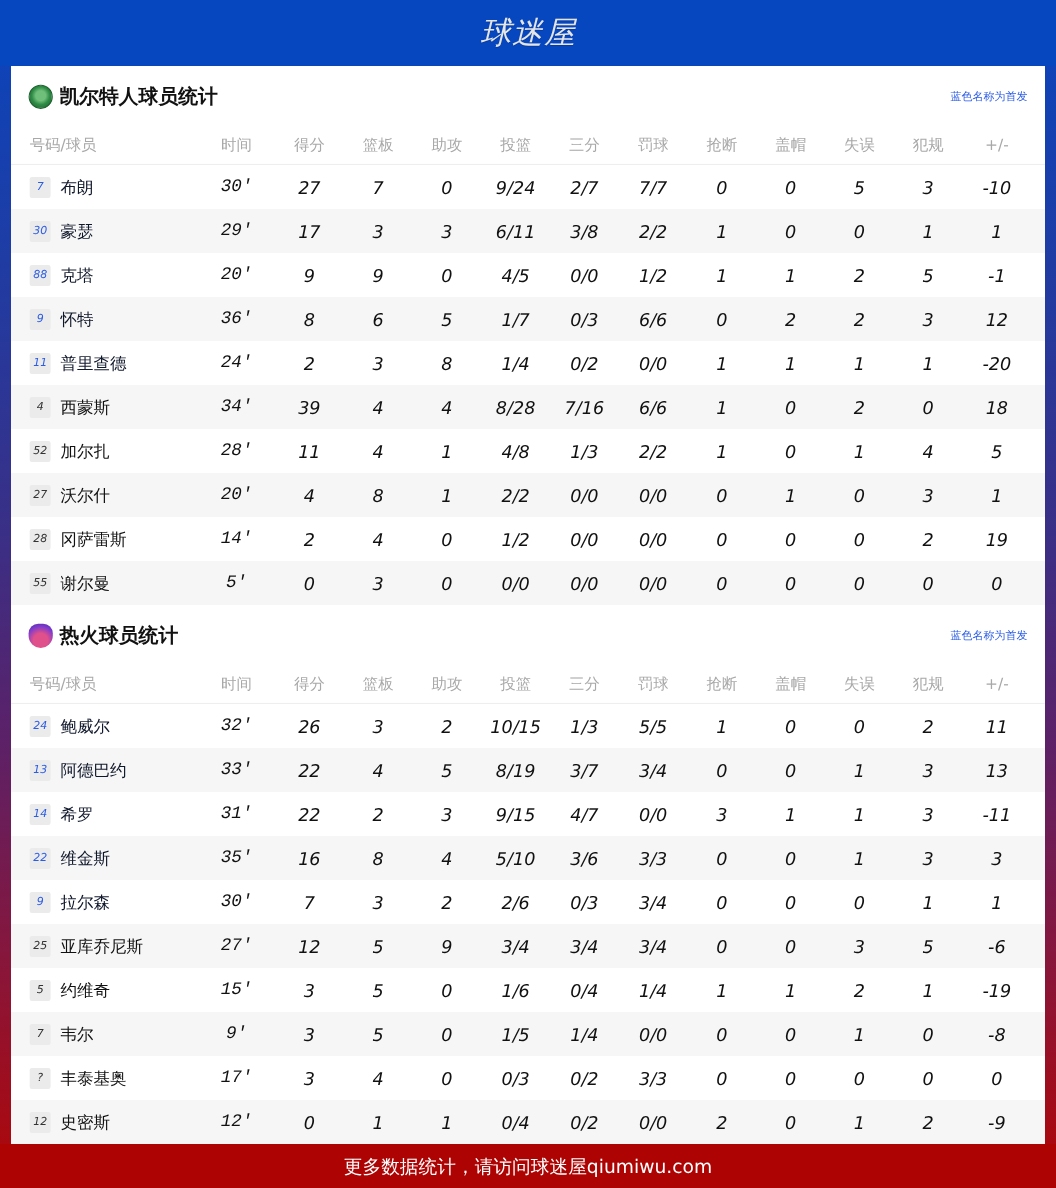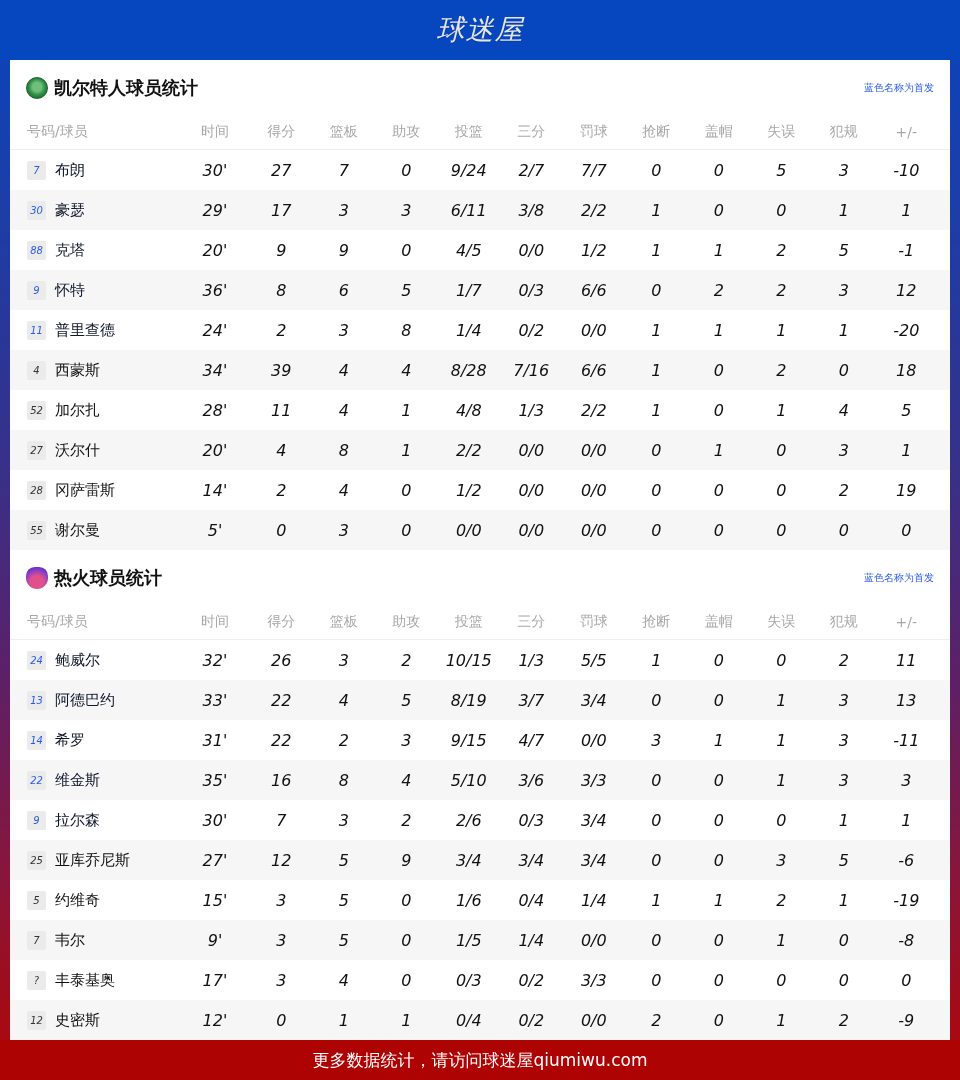--- a/index.html
+++ b/index.html
@@ -34,21 +34,21 @@
   .starter-note { color: #2b5ce6; font-size: 10px; }
   .col-head {
     height: 35px; display: flex; align-items: center;
     color: #a8a8a8; font-size: 14px; border-bottom: 1px solid #eeeeee;
   }
   .row { height: 40px; display: flex; align-items: center; font-size: 16px; color: #111; }
   .row.alt { background: #f6f6f6; }
   .c-player { width: 170px; padding-left: 17px; display: flex; align-items: center; }
   .c-stat { text-align: center; font-style: italic; }
   .col-head .c-stat { font-style: normal; }
-  .c-time { width: 70px; margin-left: 0; }
+  .c-time { width: 70px; margin-left: 0; font-family: Liberation Mono, monospace; }
   .jersey {
     width: 19px; height: 19px; background: #ebebeb; border-radius: 2px;
     font-size: 10px; display: inline-flex; align-items: center; justify-content: center;
     font-style: italic; color: #333; margin-right: 9px;
   }
   .jersey.starter { color: #2b5ce6; }
   .pname { font-size: 15px; }
   .pname.starter { color: #0f172a; }
   .w { width: 62.5px; }
   .footer {

